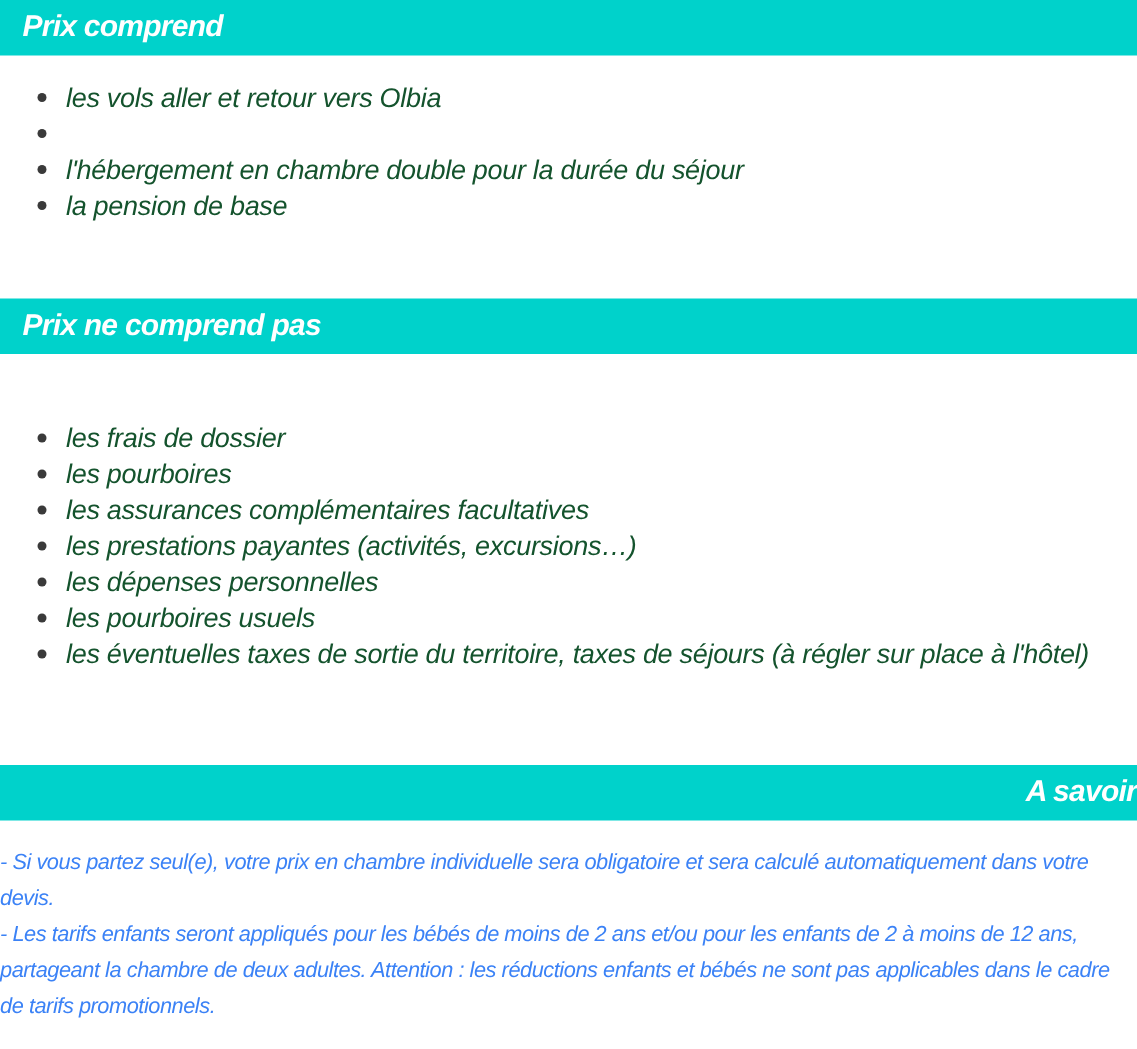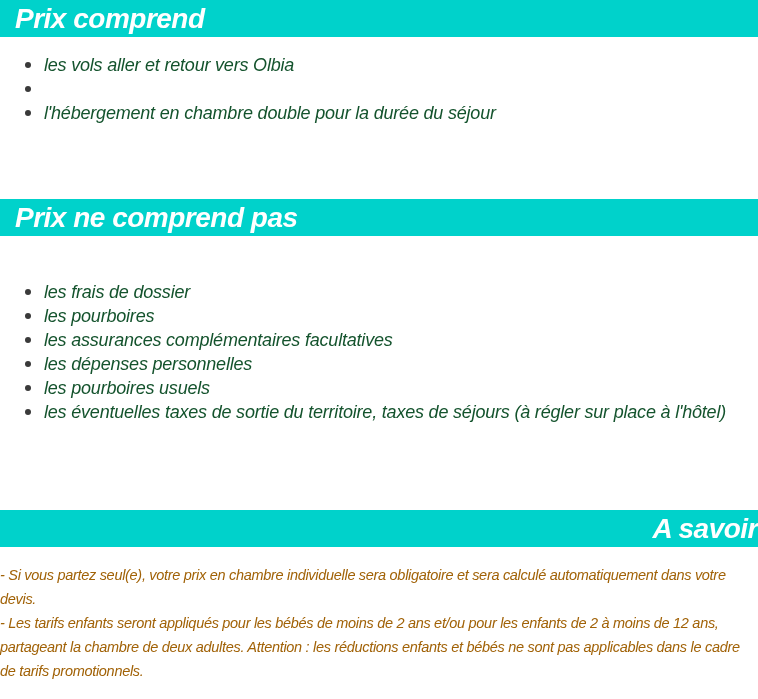--- a/index.html
+++ b/index.html
@@ -1,48 +1,50 @@
 <!DOCTYPE html>
 <html><head>
 <meta charset="utf-8">
 <style>
   html, body { margin: 0; padding: 0; background: #ffffff; }
   body { width: 758px; height: 699px; overflow: hidden; position: relative;
          font-family: "Liberation Sans", "DejaVu Sans", sans-serif; color: #4a4a4a; }
   .band { position: absolute; left: 0; width: 758px; height: 37px; background: #00d2cb; }
-  .band h2 { margin: 0; padding-left: 15px; line-height: 37px; font-size: 28px;
+  .band h2 { margin: 0; padding-left: 15px; line-height: 37px; font-size: 20px;
              font-style: italic; font-weight: bold; color: #ffffff; letter-spacing: -0.5px; }
   ul.items { position: absolute; left: 0; margin: 0; padding: 0; list-style: none; }
   ul.items li { position: relative; padding-left: 44px; height: 24px; line-height: 24px;
                 font-size: 18px; font-style: italic; color: #14532d; letter-spacing: -0.2px; }
   ul.items li .dot { position: absolute; left: 25px; top: 9px; width: 6px; height: 6px;
                      border-radius: 50%; background: #3a3a3a; }
   .savoir { position: absolute; left: 0; top: 563px; width: 758px; font-size: 14.5px;
-            font-style: italic; line-height: 24px; color: #a16207; letter-spacing: -0.3px; }
+            font-style: italic; line-height: 24px; color: #3b82f6; letter-spacing: -0.3px; }
   .savoir p { margin: 0; }
 </style>
 </head>
 <body>
 
 <div class="band" style="top:0px;">
   <h2>Prix comprend</h2>
 </div>
 <ul class="items" style="top:53px;">
   <li><span class="dot"></span><span>les vols aller et retour vers Olbia</span></li>
   <li><span class="dot"></span></li>
   <li><span class="dot"></span><span>l'hébergement en chambre double pour la durée du séjour</span></li>
+  <li><span class="dot"></span><span>la pension de base</span></li>
 </ul>
 
 <div class="band" style="top:199px;">
   <h2>Prix ne comprend pas</h2>
 </div>
 <ul class="items" style="top:252px;margin-top:28px;">
   <li><span class="dot"></span><span>les frais de dossier</span></li>
   <li><span class="dot"></span><span>les pourboires</span></li>
   <li><span class="dot"></span><span>les assurances complémentaires facultatives</span></li>
+  <li><span class="dot"></span><span>les prestations payantes (activités, excursions…)</span></li>
   <li><span class="dot"></span><span>les dépenses personnelles</span></li>
   <li><span class="dot"></span><span>les pourboires usuels</span></li>
   <li><span class="dot"></span><span>les éventuelles taxes de sortie du territoire, taxes de séjours (à régler sur place à l'hôtel)</span></li>
 </ul>
 
 <div class="band" style="top:510px;text-align:right;">
   <h2>A savoir</h2>
 </div>
 <div class="savoir">
   <p>- Si vous partez seul(e), votre prix en chambre individuelle sera obligatoire et sera calculé automatiquement dans votre devis.</p>

